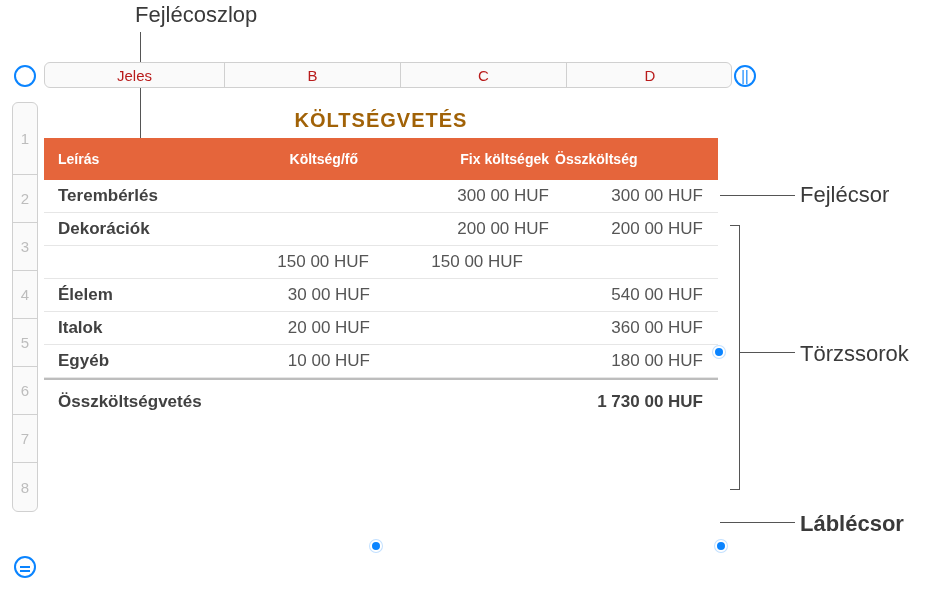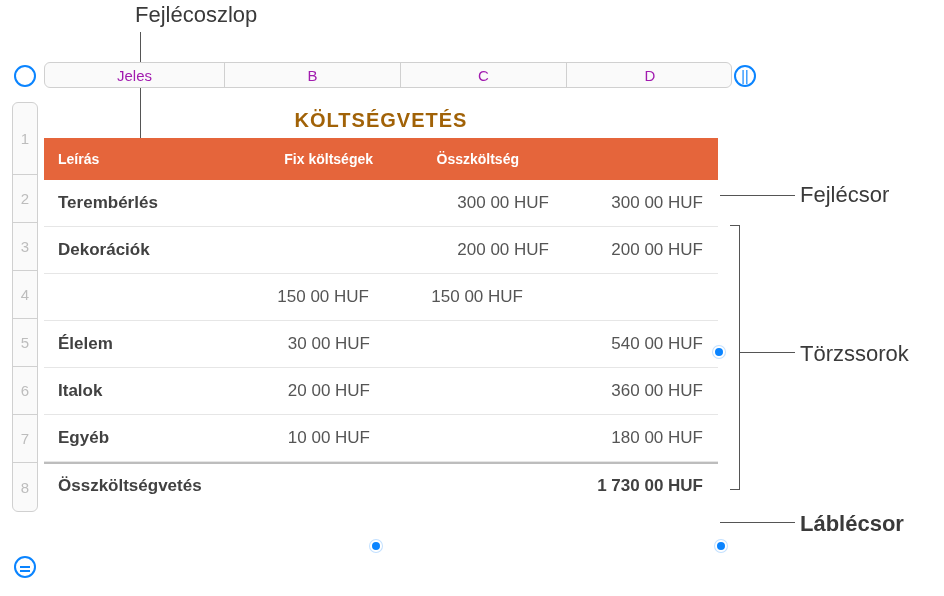--- a/index.html
+++ b/index.html
@@ -79,21 +79,21 @@
     display: flex;
     border: 1px solid #d0d0d0;
     border-radius: 6px;
     overflow: hidden;
     background: #fafafa;
   }
   .col-strip .col {
     flex: 0 0 auto;
     display: flex; align-items: center; justify-content: center;
     font-size: 15px;
-    color: #a21caf;
+    color: #b91c1c;
     border-right: 1px solid #d0d0d0;
     font-style: normal;
   }
   .col-strip .col:last-child { border-right: none; }
   .colA { width: 180px; font-style: italic; }
   .colB { width: 176px; }
   .colC { width: 166px; }
   .colD { width: 166px; }
 
   
@@ -136,25 +136,25 @@
     background: #e5653b;
     color: #fff;
     height: 42px;
     align-items: center;
     font-size: 14px;
     font-weight: 600;
   }
   .headrow .cA { width: 180px; padding-left: 14px; }
   .headrow .cB { width: 176px; text-align: right; padding-right: 42px; }
   .headrow .cC { width: 155px; text-align: right; padding-right: 6px; }
-  .headrow .cD { width: 160px; text-align: right; padding-right: 20px; }
+  .headrow .cD { width: 160px; text-align: left; padding-right: 20px; }
 
   .datarow {
     display: flex;
-    height: 47px;
+    height: 33px;
     align-items: center;
     font-size: 17px;
     border-bottom: 1px solid #e6e6e6;
     color: #555;
   }
   .datarow:last-of-type { border-bottom: none; }
   .datarow .cA { width: 180px; padding-left: 14px; font-weight: 600; color: #414141; }
   .datarow .cB { width: 176px; text-align: right; padding-right: 30px; }
   .datarow .cC { width: 155px; text-align: right; padding-right: 6px; }
   .datarow .cD { width: 160px; text-align: right; padding-right: 12px; }
@@ -219,20 +219,21 @@
   <div class="rownum">5</div>
   <div class="rownum">6</div>
   <div class="rownum">7</div>
   <div class="rownum">8</div>
 </div>
 
 <div class="table">
   <div class="title">KÖLTSÉGVETÉS</div>
   <div class="headrow">
     <div class="cA">Leírás</div>
+    <div class="cB">Költség/fő</div>
     <div class="cC">Fix költségek</div>
     <div class="cD">Összköltség</div>
   </div>
 
   <div class="datarow">
     <div class="cA">Terembérlés</div>
     <div class="cB"></div>
     <div class="cC">300 00 HUF</div>
     <div class="cD">300 00 HUF</div>
   </div>

